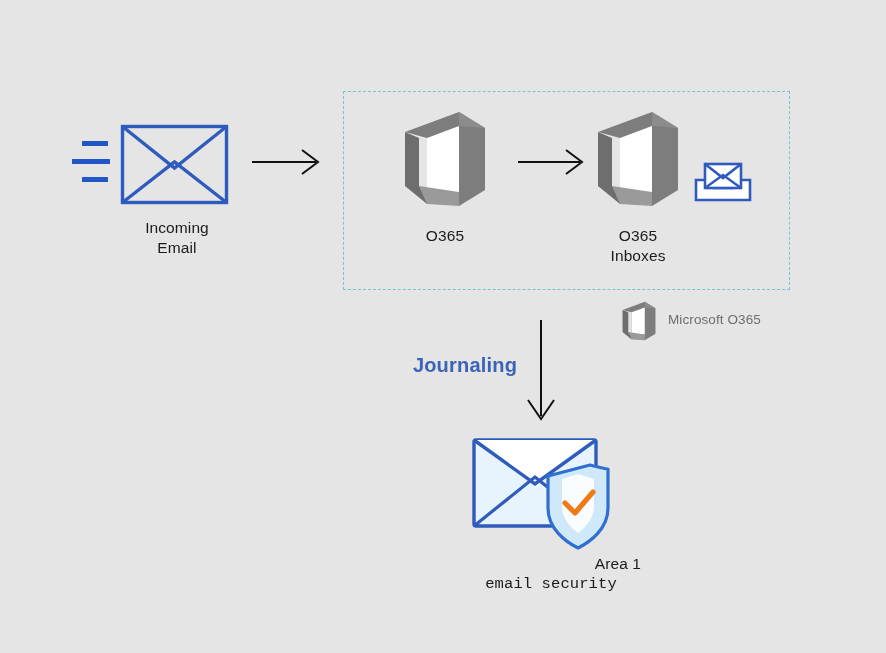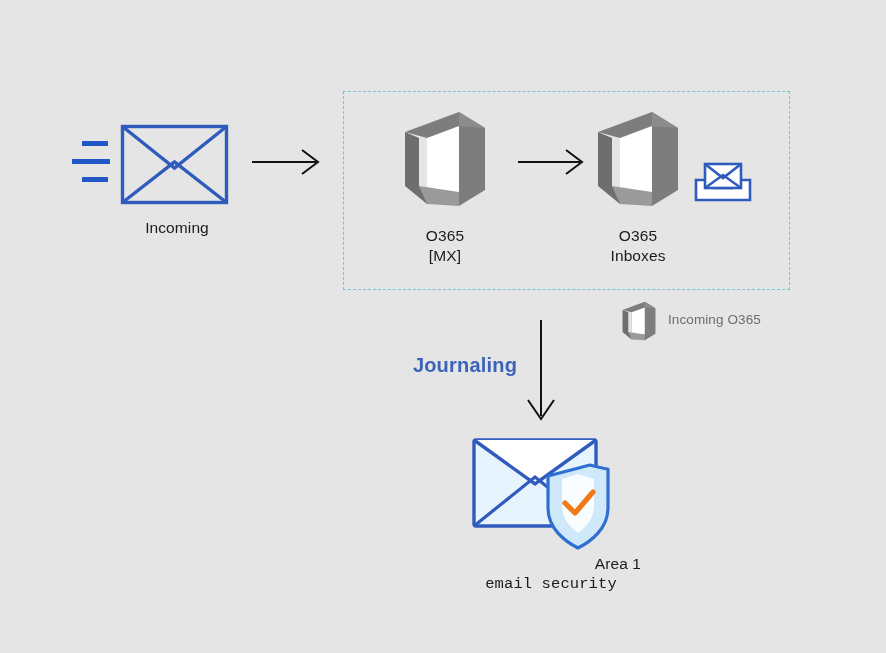--- a/index.html
+++ b/index.html
@@ -70,20 +70,21 @@
         <rect x="10" y="57" width="26" height="5" rx="0.5"></rect>
       </g>
 
       <g fill="none" stroke="#2f5bbd" stroke-width="3.4" stroke-linejoin="miter">
         <rect x="50.5" y="6.5" width="104" height="76"></rect>
         <path d="M50.5 6.5 L102.5 48 L154.5 6.5"></path>
         <path d="M50.5 82.5 L102.5 42 L154.5 82.5"></path>
       </g>
     </svg>
     <div class="label" style="left:22px; top:98px; width:166px;">Incoming</div>
+    <div class="label" style="left:22px; top:118px; width:166px;">Email</div>
   </div>
 
   <div class="node" style="left:252px; top:142px;">
     <svg width="72" height="40" viewBox="0 0 72 40">
       <g stroke="#111111" stroke-width="2" fill="none" stroke-linecap="butt">
         <line x1="0" y1="20" x2="64" y2="20"></line>
         <path d="M50 8 L66 20 L50 32" stroke-linejoin="miter"></path>
       </g>
     </svg>
   </div>
@@ -95,21 +96,20 @@
 
       <path d="M6 24 L60 4 L86 20 L86 82 L60 98 L28 84 L28 30 Z" fill="#7d7d7d"></path>
 
       <path d="M28 30 L60 18 L60 84 L28 84 Z" fill="#ffffff"></path>
 
       <path d="M20 78 L60 84 L60 98 L28 96 Z" fill="#9a9a9a"></path>
 
       <path d="M60 4 L86 20 L60 18 Z" fill="#8c8c8c"></path>
     </svg>
     <div class="label" style="left:-34px; top:118px; width:160px;">O365</div>
-    <div class="label" style="left:-34px; top:138px; width:160px;">[MX]</div>
   </div>
 
   <div class="node" style="left:518px; top:142px;">
     <svg width="72" height="40" viewBox="0 0 72 40">
       <g stroke="#111111" stroke-width="2" fill="none" stroke-linecap="butt">
         <line x1="0" y1="20" x2="62" y2="20"></line>
         <path d="M48 8 L64 20 L48 32" stroke-linejoin="miter"></path>
       </g>
     </svg>
   </div>
@@ -138,21 +138,21 @@
   </div>
 
   <div class="node" style="left:620px; top:300px;">
     <svg width="38" height="42" viewBox="0 0 92 102" style="position:absolute; left:0; top:0;">
       <path d="M6 24 L6 78 L28 96 L28 84 L20 78 L20 30 Z" fill="#6e6e6e"></path>
       <path d="M6 24 L60 4 L86 20 L86 82 L60 98 L28 84 L28 30 Z" fill="#7d7d7d"></path>
       <path d="M28 30 L60 18 L60 84 L28 84 Z" fill="#ffffff"></path>
       <path d="M20 78 L60 84 L60 98 L28 96 Z" fill="#9a9a9a"></path>
       <path d="M60 4 L86 20 L60 18 Z" fill="#8c8c8c"></path>
     </svg>
-    <div class="label label-legend" style="left:48px; top:10px; width:180px;">Incoming O365</div>
+    <div class="label label-legend" style="left:48px; top:10px; width:180px;">Microsoft O365</div>
   </div>
 
   <div class="node" style="left:520px; top:318px;">
     <svg width="44" height="108" viewBox="0 0 44 108">
       <g stroke="#111111" stroke-width="2" fill="none" stroke-linecap="butt">
         <line x1="21" y1="2" x2="21" y2="98"></line>
         <path d="M8 82 L21 101 L34 82" stroke-linejoin="miter"></path>
       </g>
     </svg>
   </div>

